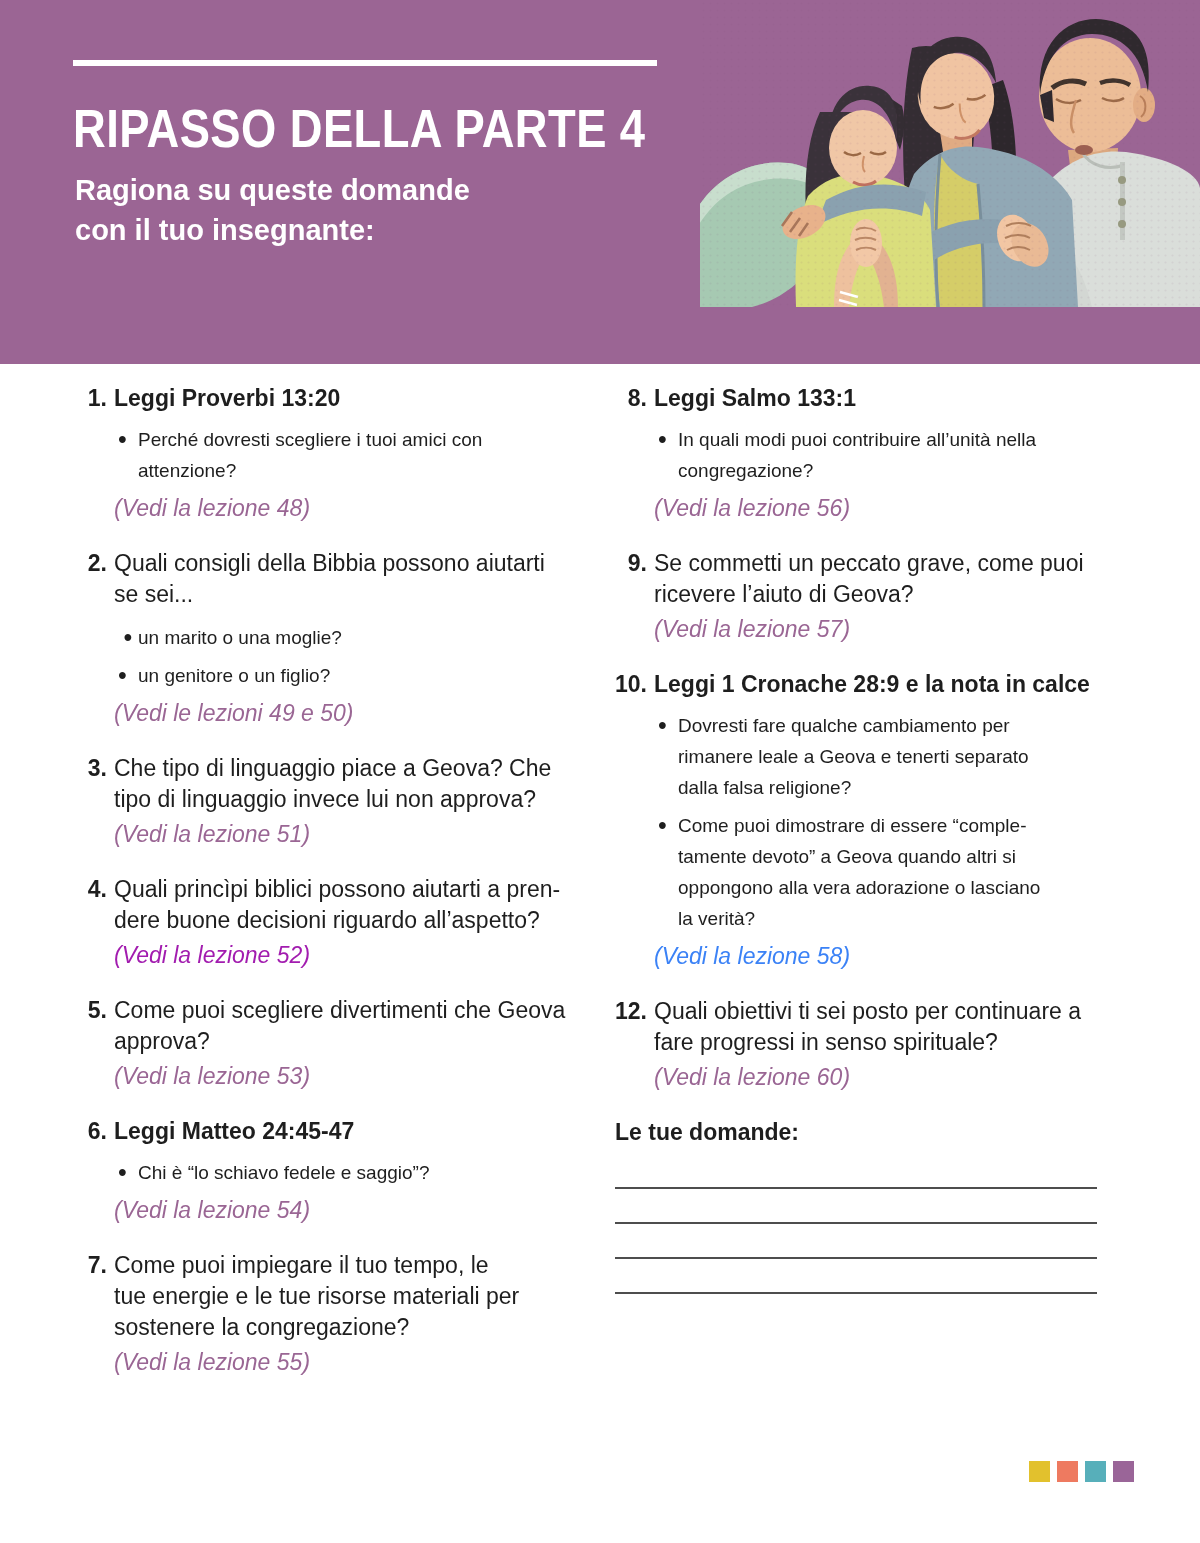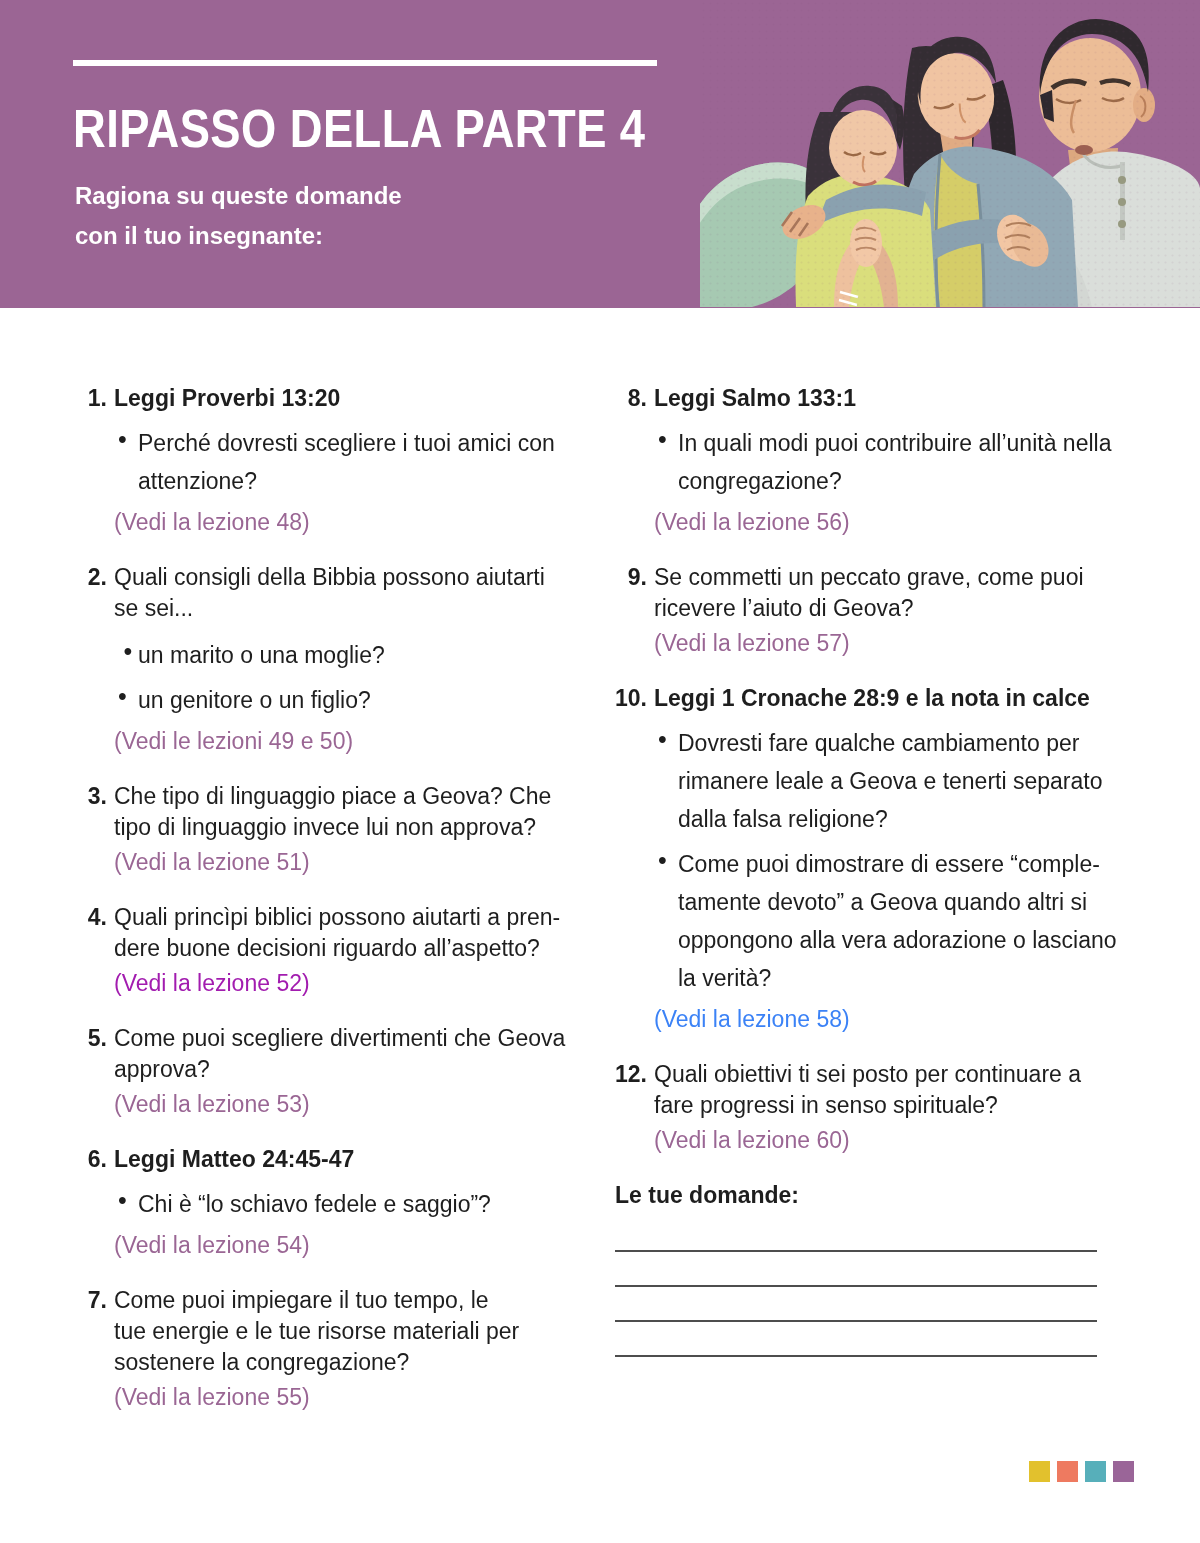--- a/index.html
+++ b/index.html
@@ -1,43 +1,43 @@
 <!DOCTYPE html>
 <html><head>
 <meta charset="utf-8">
 <style>
   html,body{margin:0;padding:0;background:#ffffff;}
   .page{position:relative;width:1200px;height:1543px;background:#ffffff;overflow:hidden;
         font-family:"Liberation Sans","DejaVu Sans",sans-serif;color:#1e1e1e;}
 
   
-  .header{position:absolute;left:0;top:0;width:1200px;height:308px;}
+  .header{position:absolute;left:0;top:0;width:1200px;height:364px;}
   .header-rule{position:absolute;left:73px;top:60px;width:584px;height:6px;background:#ffffff;}
   .title{position:absolute;left:73px;top:97px;font-size:54px;font-weight:bold;color:#ffffff;
          white-space:nowrap;transform:scaleX(0.84);transform-origin:left top;letter-spacing:.5px;}
-  .subtitle{position:absolute;left:75px;top:176px;font-size:24px;line-height:40px;font-weight:bold;
+  .subtitle{position:absolute;left:75px;top:170px;font-size:29px;line-height:40px;font-weight:bold;
             color:#ffffff;white-space:pre-line;}
   .illus{position:absolute;top:0;right:0;width:500px;height:307px;}
 
   
   .main{position:absolute;left:75px;top:383px;width:1070px;display:flex;align-items:flex-start;}
   .col-left{width:520px;flex:none;}
   .col-right{width:540px;flex:none;margin-left:20px;}
 
   .q{display:flex;margin-bottom:24px;}
   .q-num{flex:none;width:32px;text-align:right;font-weight:bold;font-size:23px;line-height:31px;}
   .q-body{flex:1;margin-left:7px;}
   .q-heading{font-weight:bold;font-size:23px;line-height:31px;margin-bottom:10px;white-space:pre-line;}
   .q-text{font-size:23px;line-height:31px;white-space:pre-line;}
   .q-text + .q-bullet{margin-top:12px;text-align:center;}
   .q-bullet{display:flex;margin-bottom:7px;}
   .q-dot{flex:none;width:24px;padding-left:4px;box-sizing:border-box;font-size:25px;line-height:31px;}
   .q-dot::before{content:"\2022";}
-  .q-bullet-text{font-size:23px;line-height:38px;white-space:pre-line;}
-  .q-ref{font-size:23px;line-height:31px;margin-top:4px;}
+  .q-bullet-text{font-size:19px;line-height:31px;white-space:pre-line;}
+  .q-ref{font-size:23px;line-height:31px;font-style:italic;margin-top:4px;}
 
   .your-label{font-weight:bold;font-size:23px;line-height:31px;margin-top:20px;}
   .write-lines{margin-top:6px;width:482px;}
   .write-line{height:33px;border-bottom:2px solid #4d4d4d;}
 
   
   .squares{position:absolute;left:1029px;top:1461px;display:flex;}
   .square{width:21px;height:21px;margin-right:7px;}
   .square:last-child{margin-right:0;}
 </style>

